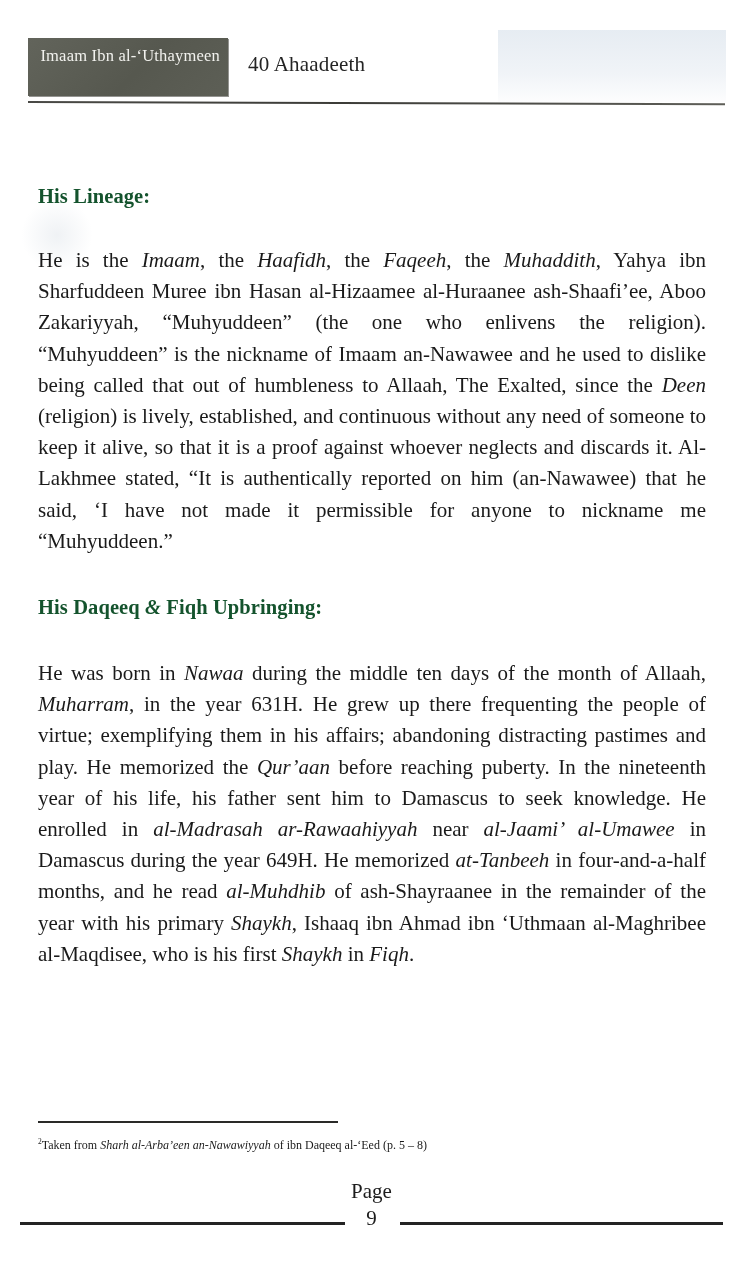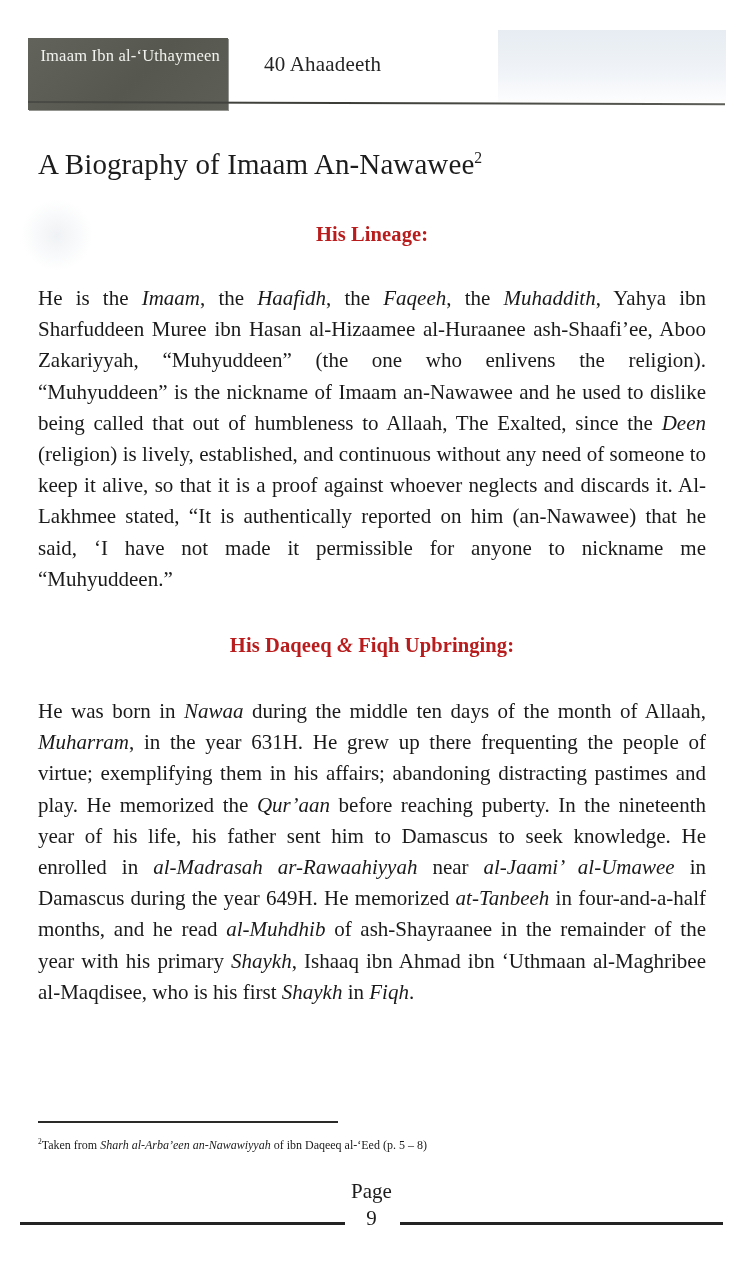--- a/index.html
+++ b/index.html
@@ -42,21 +42,21 @@
     left: 0;
     top: 0;
     width: 743px;
     height: 112px;
   }
   .header-tab {
     position: absolute;
     left: 28px;
     top: 38px;
     width: 200px;
-    height: 72px;
+    height: 58px;
     background: #5a5c54;
     background: linear-gradient(135deg, #62645b 0%, #56584f 55%, #5d5f56 100%);
     box-shadow: 1px 1px 0 rgba(60,60,55,0.55);
   }
   .header-tab-text {
     position: absolute;
     right: 8px;
     top: 7px;
     width: 180px;
     text-align: right;
@@ -65,21 +65,20 @@
     line-height: 21px;
     letter-spacing: 0.2px;
   }
   .header-book-title {
     position: absolute;
     left: 248px;
     top: 52px;
     font-size: 21px;
     color: #242424;
     letter-spacing: 0.2px;
-    margin-left: 16px;
   }
   .header-rule {
     position: absolute;
     left: 28px;
     top: 101px;
     width: 697px;
     height: 2px;
     background: linear-gradient(90deg, #4a4a46 0%, #3c3c38 45%, #5e5e58 99%);
     transform: rotate(0.18deg);
     transform-origin: left center;
@@ -105,23 +104,22 @@
     font-size: 0.54em;
     vertical-align: super;
     line-height: 0;
   }
   .section-heading {
     font-size: 20.5px;
     font-weight: 700;
     margin: 0;
     padding: 0;
     line-height: 26px;
-    color: #b91c1c;
+    color: #14532d;
     letter-spacing: 0.1px;
-    text-align: center;
   }
   .amp {
     font-family: "Liberation Serif", "DejaVu Serif", serif;
     font-style: italic;
     font-weight: 700;
   }
   .body-par {
     font-size: 21px;
     line-height: 31.2px;
     text-align: justify;
@@ -212,21 +210,20 @@
   </div>
   <div class="header-book-title">40 Ahaadeeth</div>
   <div class="header-rule"></div>
 </div>
 
 <div class="scan-tint-right"></div>
 <div class="scan-tint-left"></div>
 
 <div class="content">
 
-  <h1 class="doc-title"><span>A Biography of Imaam An-Nawawee</span><sup>2</sup></h1>
 
   <div class="gap-title-to-lineage"></div>
 
   <h2 class="section-heading"><span>His Lineage</span><span>:</span></h2>
 
   <div class="gap-lineage-to-par"></div>
 
   <p class="body-par"><span>He is the </span><i>Imaam</i><span>, the </span><i>Haafidh</i><span>, the </span><i>Faqeeh</i><span>, the </span><i>Muhaddith</i><span>, Yahya ibn Sharfuddeen Muree ibn Hasan al-Hizaamee al-Huraanee ash-Shaafi’ee, Aboo Zakariyyah, “Muhyuddeen” (the one who enlivens the religion). “Muhyuddeen” is the nickname of Imaam an-Nawawee and he used to dislike being called that out of humbleness to Allaah, The Exalted, since the </span><i>Deen</i><span> (religion) is lively, established, and continuous without any need of someone to keep it alive, so that it is a proof against whoever neglects and discards it. Al-Lakhmee stated, “It is authentically reported on him (an-Nawawee) that he said, ‘I have not made it permissible for anyone to nickname me “Muhyuddeen.”</span></p>
 
   <div class="gap-par-to-birth"></div>

